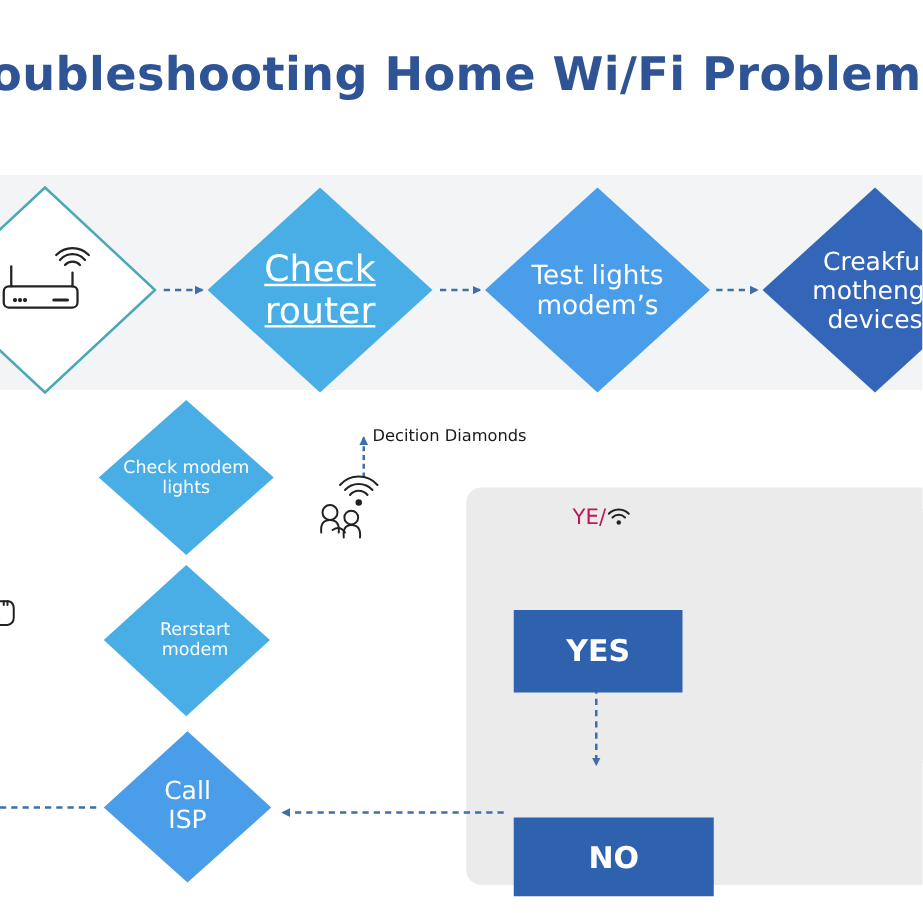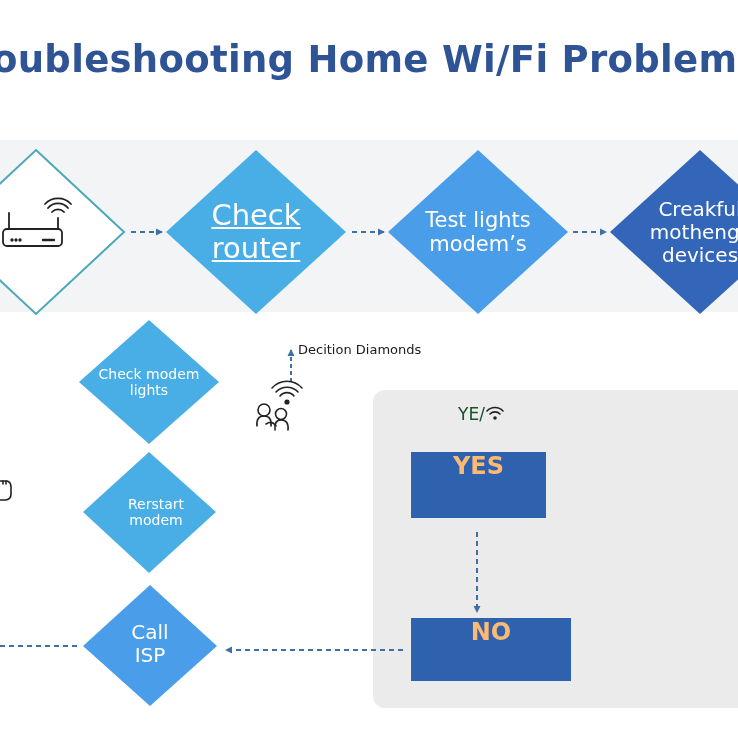--- a/index.html
+++ b/index.html
@@ -21,26 +21,26 @@
   .dtext {
     position:absolute; color:#fff; text-align:center;
     display:flex; align-items:center; justify-content:center;
     line-height:1.15; white-space:nowrap;
   }
   .panel {
     position:absolute; left:373px; top:390px; width:380px; height:318px;
     background:#ebebeb; border-radius:12px;
   }
   .box {
-    position:absolute; background:#2e62ae; color:#fdba74;
+    position:absolute; background:#2e62ae; color:#ffffff;
     font-weight:bold; font-size:24px;
-    display:flex; align-items:flex-start; justify-content:center;
+    display:flex; align-items:center; justify-content:center;margin-top:36px;
   }
   .panel-label {
-    position:absolute; left:458px; top:404px; font-size:17px; color:#14532d;
+    position:absolute; left:458px; top:404px; font-size:17px; color:#be185d;
     display:flex; align-items:center;
   }
   .note {
     position:absolute; left:298px; top:342px; font-size:13px; color:#1a1a1a;
     white-space:nowrap;
     text-align:center;
   }
 </style>
 </head>
 <body>

